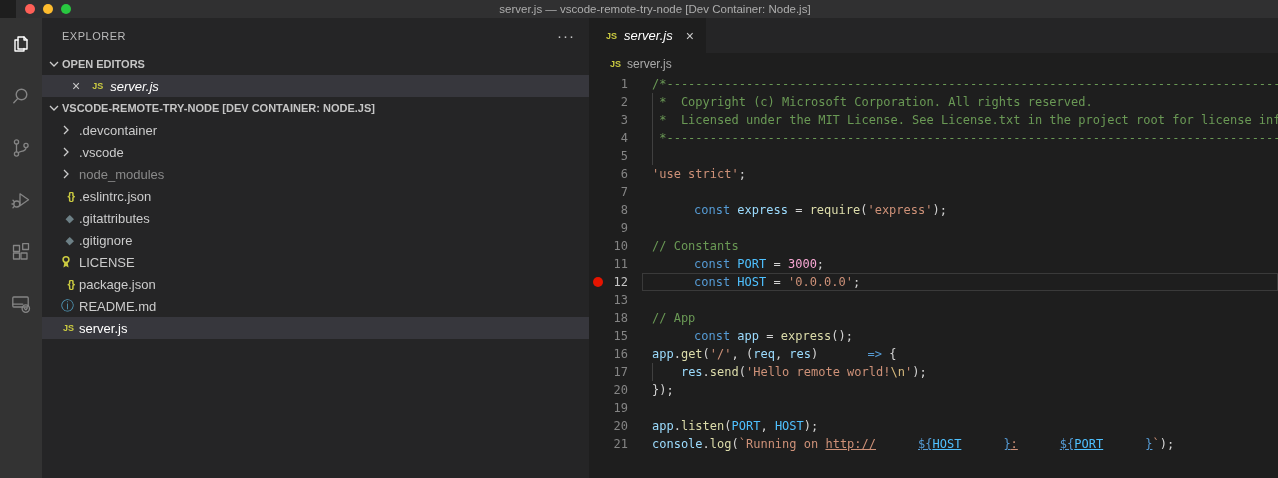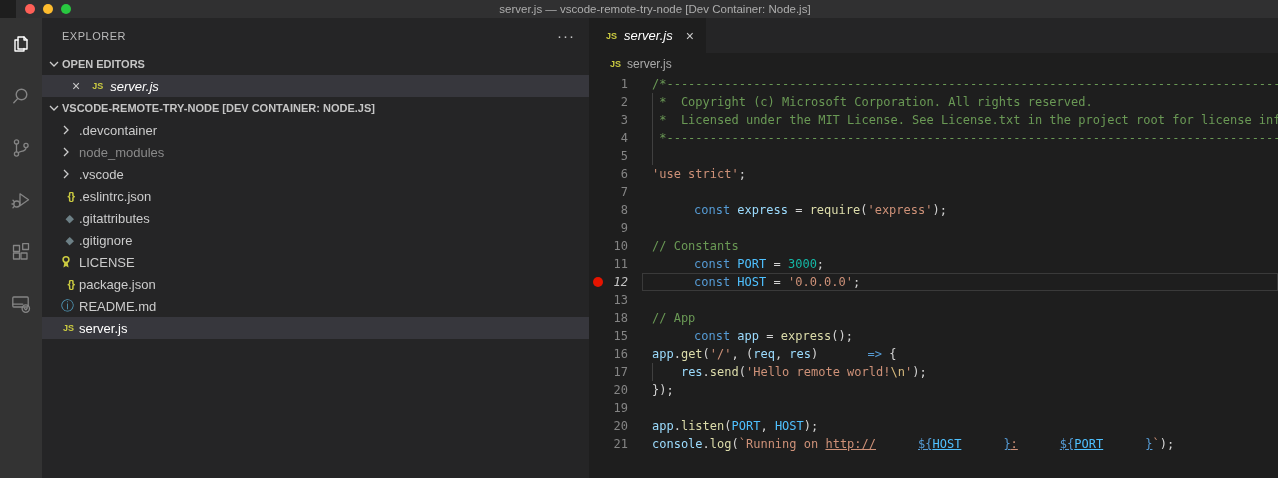--- a/index.html
+++ b/index.html
@@ -53,24 +53,24 @@
   .editor { position:absolute; top:18px; left:589px; width:689px; height:460px; background:#1e1e1e; }
   .tabbar { height:35px; background:#252526; display:flex; }
   .tab { background:#1e1e1e; display:flex; align-items:center; padding:0 12px; gap:7px; }
   .tab .fname { font-size:13px; font-style:italic; color:#ffffff; }
   .tab .ic-close { margin-left:6px; }
   .breadcrumb { height:22px; display:flex; align-items:center; padding-left:16px; gap:6px;
     font-size:12px; color:#a9a9a9; }
   .code { position:relative; font-family:"DejaVu Sans Mono", monospace; font-size:12px; line-height:18px; }
   .cline { display:flex; height:18px; white-space:pre; }
   .ln { width:39px; text-align:right; color:#858585; flex:none; }
-  .ln.active { color:#c6c6c6;font-style:italic; }
+  .ln.active { color:#c6c6c6; }
   .lc { padding-left:24px; color:#d4d4d4; }
   .tok-kw { color:#569cd6;margin-left:42px; } .tok-var { color:#9cdcfe; } .tok-const { color:#4fc1ff; }
-  .tok-fn { color:#dcdcaa; } .tok-str { color:#ce9178; } .tok-num { color:#14b8a6;text-align:center; }
+  .tok-fn { color:#dcdcaa; } .tok-str { color:#ce9178; } .tok-num { color:#f9a8d4;text-align:center; }
   .tok-pun { color:#d4d4d4; } .tok-cm { color:#6a9955; } .tok-esc { color:#d7ba7d; }
   .u { text-decoration:underline; }
   .cur-line { position:absolute; left:53px; right:0; height:18px;
     border:1px solid #3a3a3a; pointer-events:none; }
   .breakpoint { position:absolute; left:4px; width:10px; height:10px;
     background:#e51400; border-radius:50%; }
   .iguide { position:absolute; width:1px; background:#404040; left:63px; pointer-events:none; }
 </style>
 </head>
 <body>
@@ -176,35 +176,35 @@
   </div>
   <div class="tree" id="file-tree">
       <div class="trow">
         <span class="tico">
           <svg width="16" height="16" viewBox="0 0 16 16" fill="none" stroke="currentColor" stroke-width="1.3">
             <path d="M6 4l4 4-4 4"></path>
           </svg>
         </span>
         <span class="fname">.devcontainer</span>
       </div>
-      <div class="trow dimmed">
+      <div class="trow">
         <span class="tico">
           <svg width="16" height="16" viewBox="0 0 16 16" fill="none" stroke="currentColor" stroke-width="1.3">
             <path d="M6 4l4 4-4 4"></path>
           </svg>
         </span>
-        <span class="fname">node_modules</span>
-      </div>
-      <div class="trow">
+        <span class="fname">.vscode</span>
+      </div>
+      <div class="trow dimmed">
         <span class="tico">
           <svg width="16" height="16" viewBox="0 0 16 16" fill="none" stroke="currentColor" stroke-width="1.3">
             <path d="M6 4l4 4-4 4"></path>
           </svg>
         </span>
-        <span class="fname">.vscode</span>
+        <span class="fname">node_modules</span>
       </div>
       <div class="trow">
         <span class="tico">
           <span class="ic-json">{}</span>
         </span>
         <span class="fname">.eslintrc.json</span>
       </div>
       <div class="trow">
         <span class="tico">
           <span class="ic-git">◆</span>

